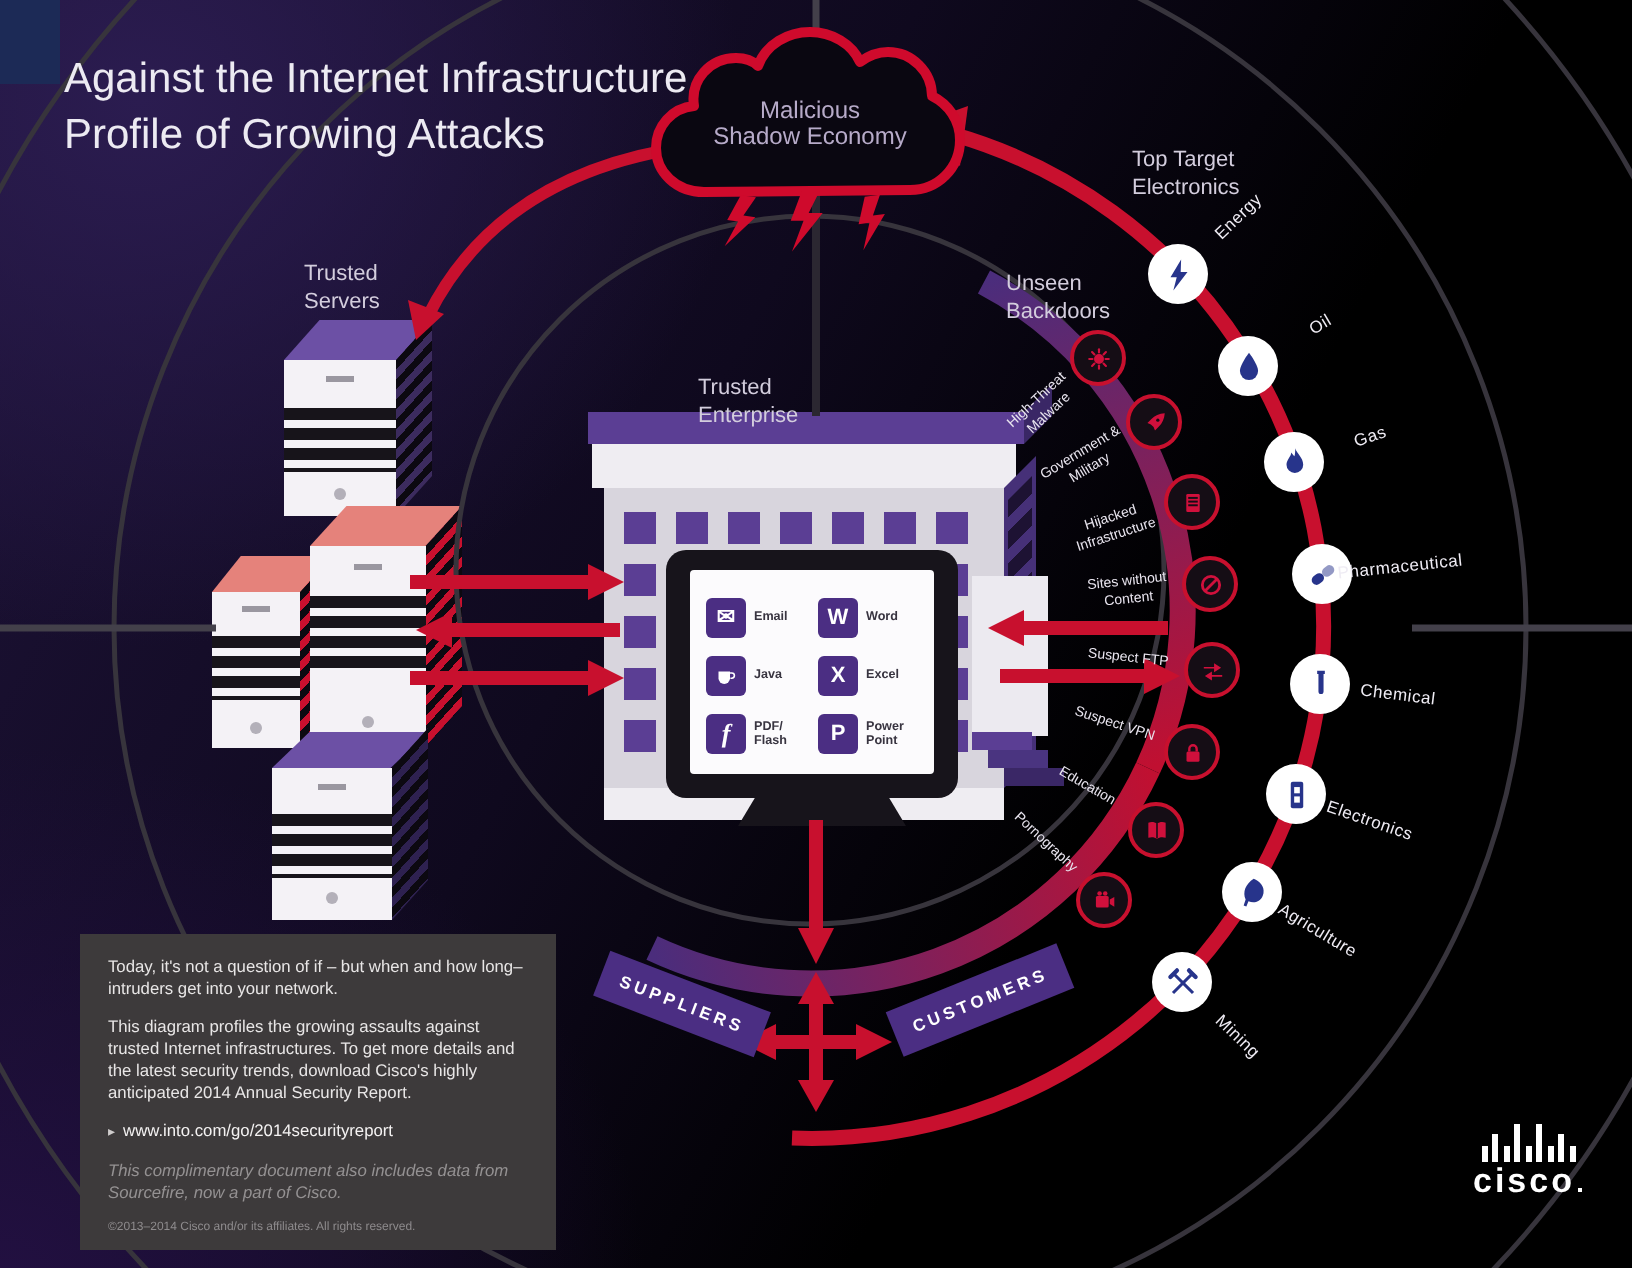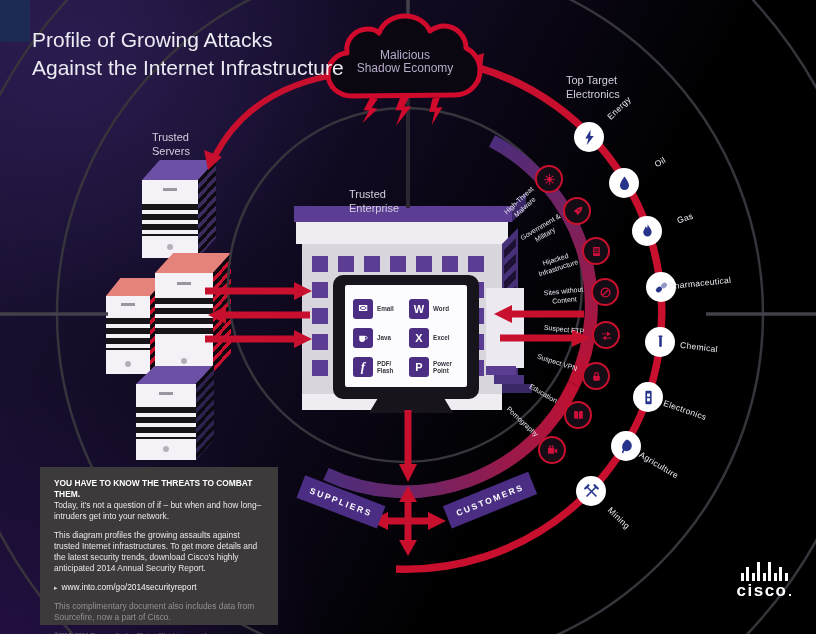--- a/index.html
+++ b/index.html
@@ -56,40 +56,40 @@
   
   .banner{position:absolute;background:#4b2e83;color:#fff;font-size:8.5px;font-weight:bold;
     letter-spacing:2px;padding:7px 10px;z-index:6;white-space:nowrap;}
   
   #infobox{left:40px;top:467px;width:238px;height:158px;background:#3d3a3b;z-index:8;
     padding:11px 14px;box-sizing:border-box;color:#e8e6e6;font-size:8.4px;line-height:11px;}
   #infobox .hd{font-weight:bold;color:#fff;}
   #infobox .para{margin-top:8px;}
   #infobox .link{margin-top:8px;color:#f4f2f2;}
   #infobox .link .tri{font-size:7px;margin-right:4px;color:#cfcccc;}
-  #infobox .note{margin-top:8px;color:#949192;}
+  #infobox .note{margin-top:8px;font-style:italic;color:#949192;}
   #infobox .copy{margin-top:7px;font-size:6px;color:#8e8b8d;}
   
   #logo{left:726px;top:560px;width:76px;z-index:6;text-align:center;}
   #logo .bars{display:flex;align-items:flex-end;justify-content:center;gap:2.5px;height:21px;}
   #logo .bars i{display:block;width:3px;background:#fff;}
   #logo .word{color:#fff;font-size:17px;font-weight:bold;letter-spacing:1.5px;line-height:20px;}
   #logo .tm{display:inline-block;width:2px;height:2px;background:#fff;margin-left:2px;vertical-align:baseline;}
   svg.overlay{position:absolute;left:0;top:0;z-index:5;pointer-events:none;}
 </style>
 </head>
 <body>
 
 <div id="stage">
 
   <div class="abs" style="left:0;top:0;width:30px;height:42px;background:#1c2a56;z-index:1;"></div>
 
   <div class="abs" id="title">
+    <div>Against the Internet Infrastructure</div>
     <div>Profile of Growing Attacks</div>
-    <div>Against the Internet Infrastructure</div>
   </div>
 
   <div class="srv" style="left:142px;top:160px;width:74px;height:98px;">
     <div class="top" style="left:0;top:0;width:74px;height:20px;background:#6c50a5;"></div>
     <div class="side" style="left:56px;top:20px;width:18px;height:78px;background:repeating-linear-gradient(180deg,#0c0911 0 5px,#3c2b5e 5px 10px);"></div>
     <div class="front" style="left:0;top:20px;width:56px;height:78px;">
       <div class="dash" style="top:8px;"></div>
       <div class="stripes" style="top:24px;height:32px;background:repeating-linear-gradient(180deg,#17141a 0 6px,#f4f2f6 6px 10px);"></div>
       <div class="dot" style="bottom:8px;"></div>
     </div>
@@ -258,20 +258,21 @@
     </g>
   </svg>
 
   <div class="cloud-label">
     <div>Malicious</div>
     <div>Shadow Economy</div>
   </div>
 
   <div class="arc-label" style="left:152px;top:131px;width:66px;">Trusted Servers</div>
   <div class="arc-label" style="left:335px;top:188px;width:80px;margin-left:14px;">Trusted Enterprise</div>
+  <div class="arc-label" style="left:503px;top:136px;width:80px;">Unseen Backdoors</div>
   <div class="arc-label" style="left:566px;top:74px;width:78px;">Top Target Electronics</div>
 
   <div class="nodeI" style="left:589px;top:137px;">
     <svg viewBox="0 0 24 24">
         <path d="M13.5 1 6 13.5 h4.4 L8 23 18 9.8 h-4.8 Z"></path>
       </svg>
   </div>
   <div class="nodeI" style="left:624px;top:183px;">
     <svg viewBox="0 0 24 24">
         <path d="M12 2 C12 2 5.6 10.4 5.6 14.8 a6.4 6.4 0 0 0 12.8 0 C18.4 10.4 12 2 12 2 Z"></path>
@@ -397,21 +398,20 @@
   <div class="bd-label" style="left:564px;top:296px;transform:translate(-50%,-50%) rotate(-6deg);">Sites without Content</div>
   <div class="bd-label" style="left:564px;top:330px;transform:translate(-50%,-50%) rotate(6deg);">Suspect FTP</div>
   <div class="bd-label" style="left:557px;top:363px;transform:translate(-50%,-50%) rotate(18deg);">Suspect VPN</div>
   <div class="bd-label" style="left:543px;top:394px;transform:translate(-50%,-50%) rotate(30deg);">Education</div>
   <div class="bd-label" style="left:522px;top:422px;transform:translate(-50%,-50%) rotate(43deg);">Pornography</div>
 
   <div class="banner" style="left:298px;top:490px;transform:rotate(21deg);">SUPPLIERS</div>
   <div class="banner" style="left:444px;top:488px;transform:rotate(-22deg);">CUSTOMERS</div>
 
   <div class="abs" id="infobox">
-    <div class="hd">YOU HAVE TO KNOW THE THREATS TO COMBAT THEM.</div>
     <div>Today, it's not a question of if – but when and how long–intruders get into your network.</div>
     <div class="para">This diagram profiles the growing assaults against trusted Internet infrastructures. To get more details and the latest security trends, download Cisco's highly anticipated 2014 Annual Security Report.</div>
     <div class="link"><span class="tri">▸</span><span>www.into.com/go/2014securityreport</span></div>
     <div class="note">This complimentary document also includes data from Sourcefire, now a part of Cisco.</div>
     <div class="copy">©2013–2014 Cisco and/or its affiliates. All rights reserved.</div>
   </div>
 
   <div class="abs" id="logo">
     <div class="bars">
       <i style="height:8px;"></i>

